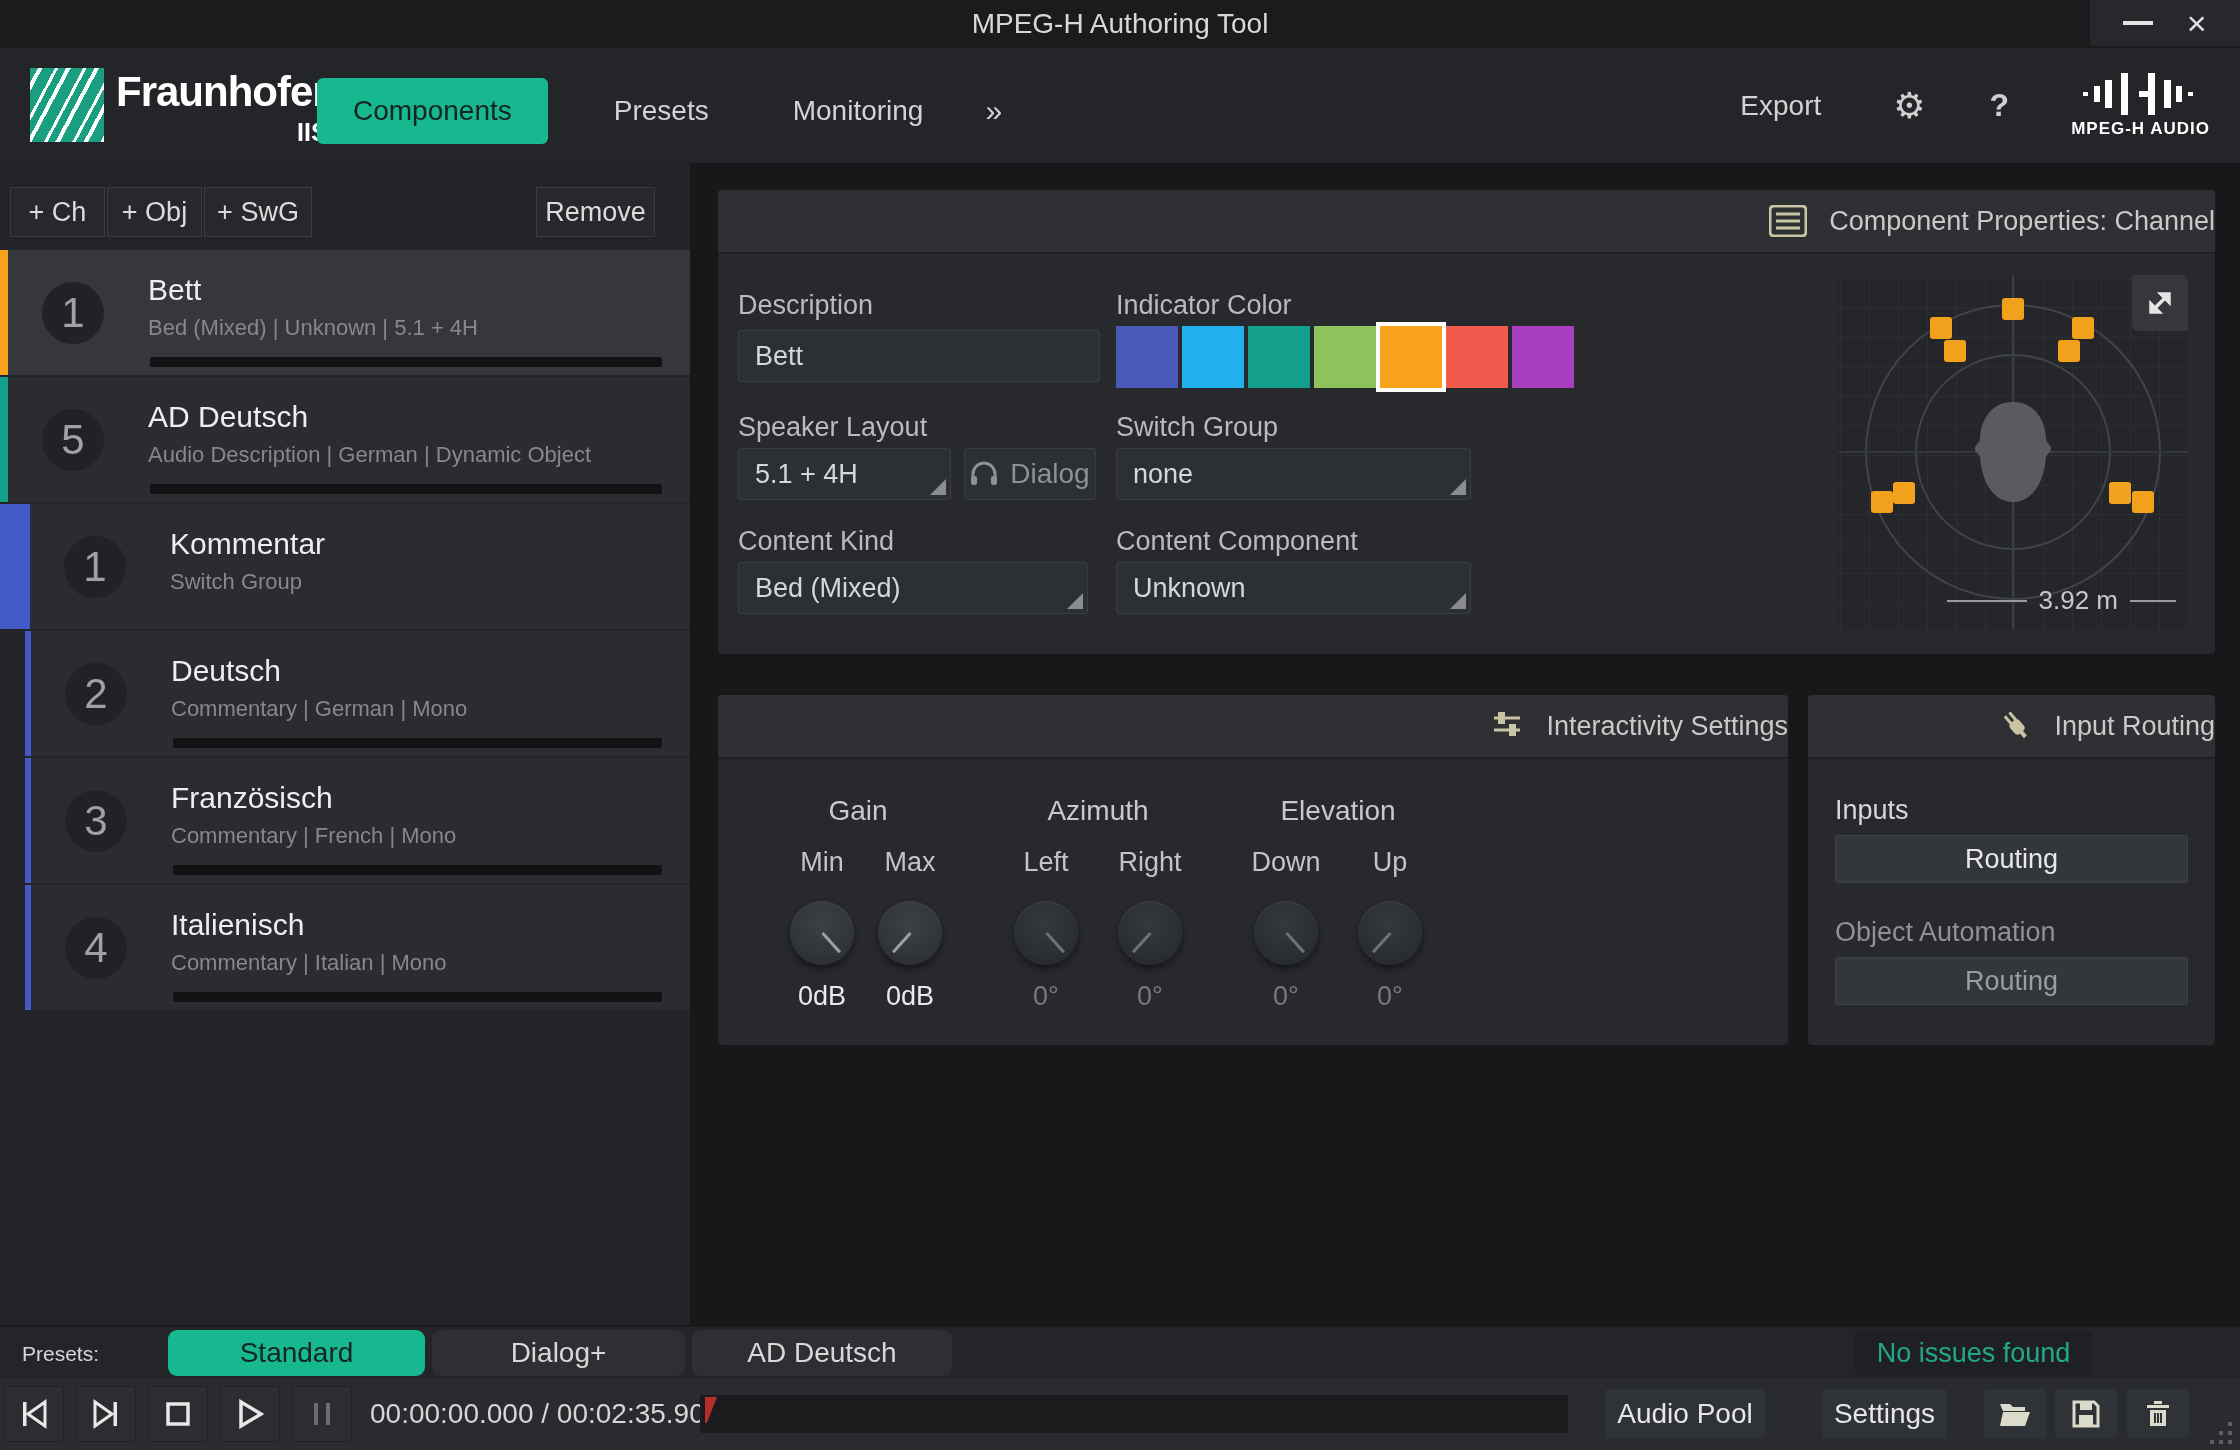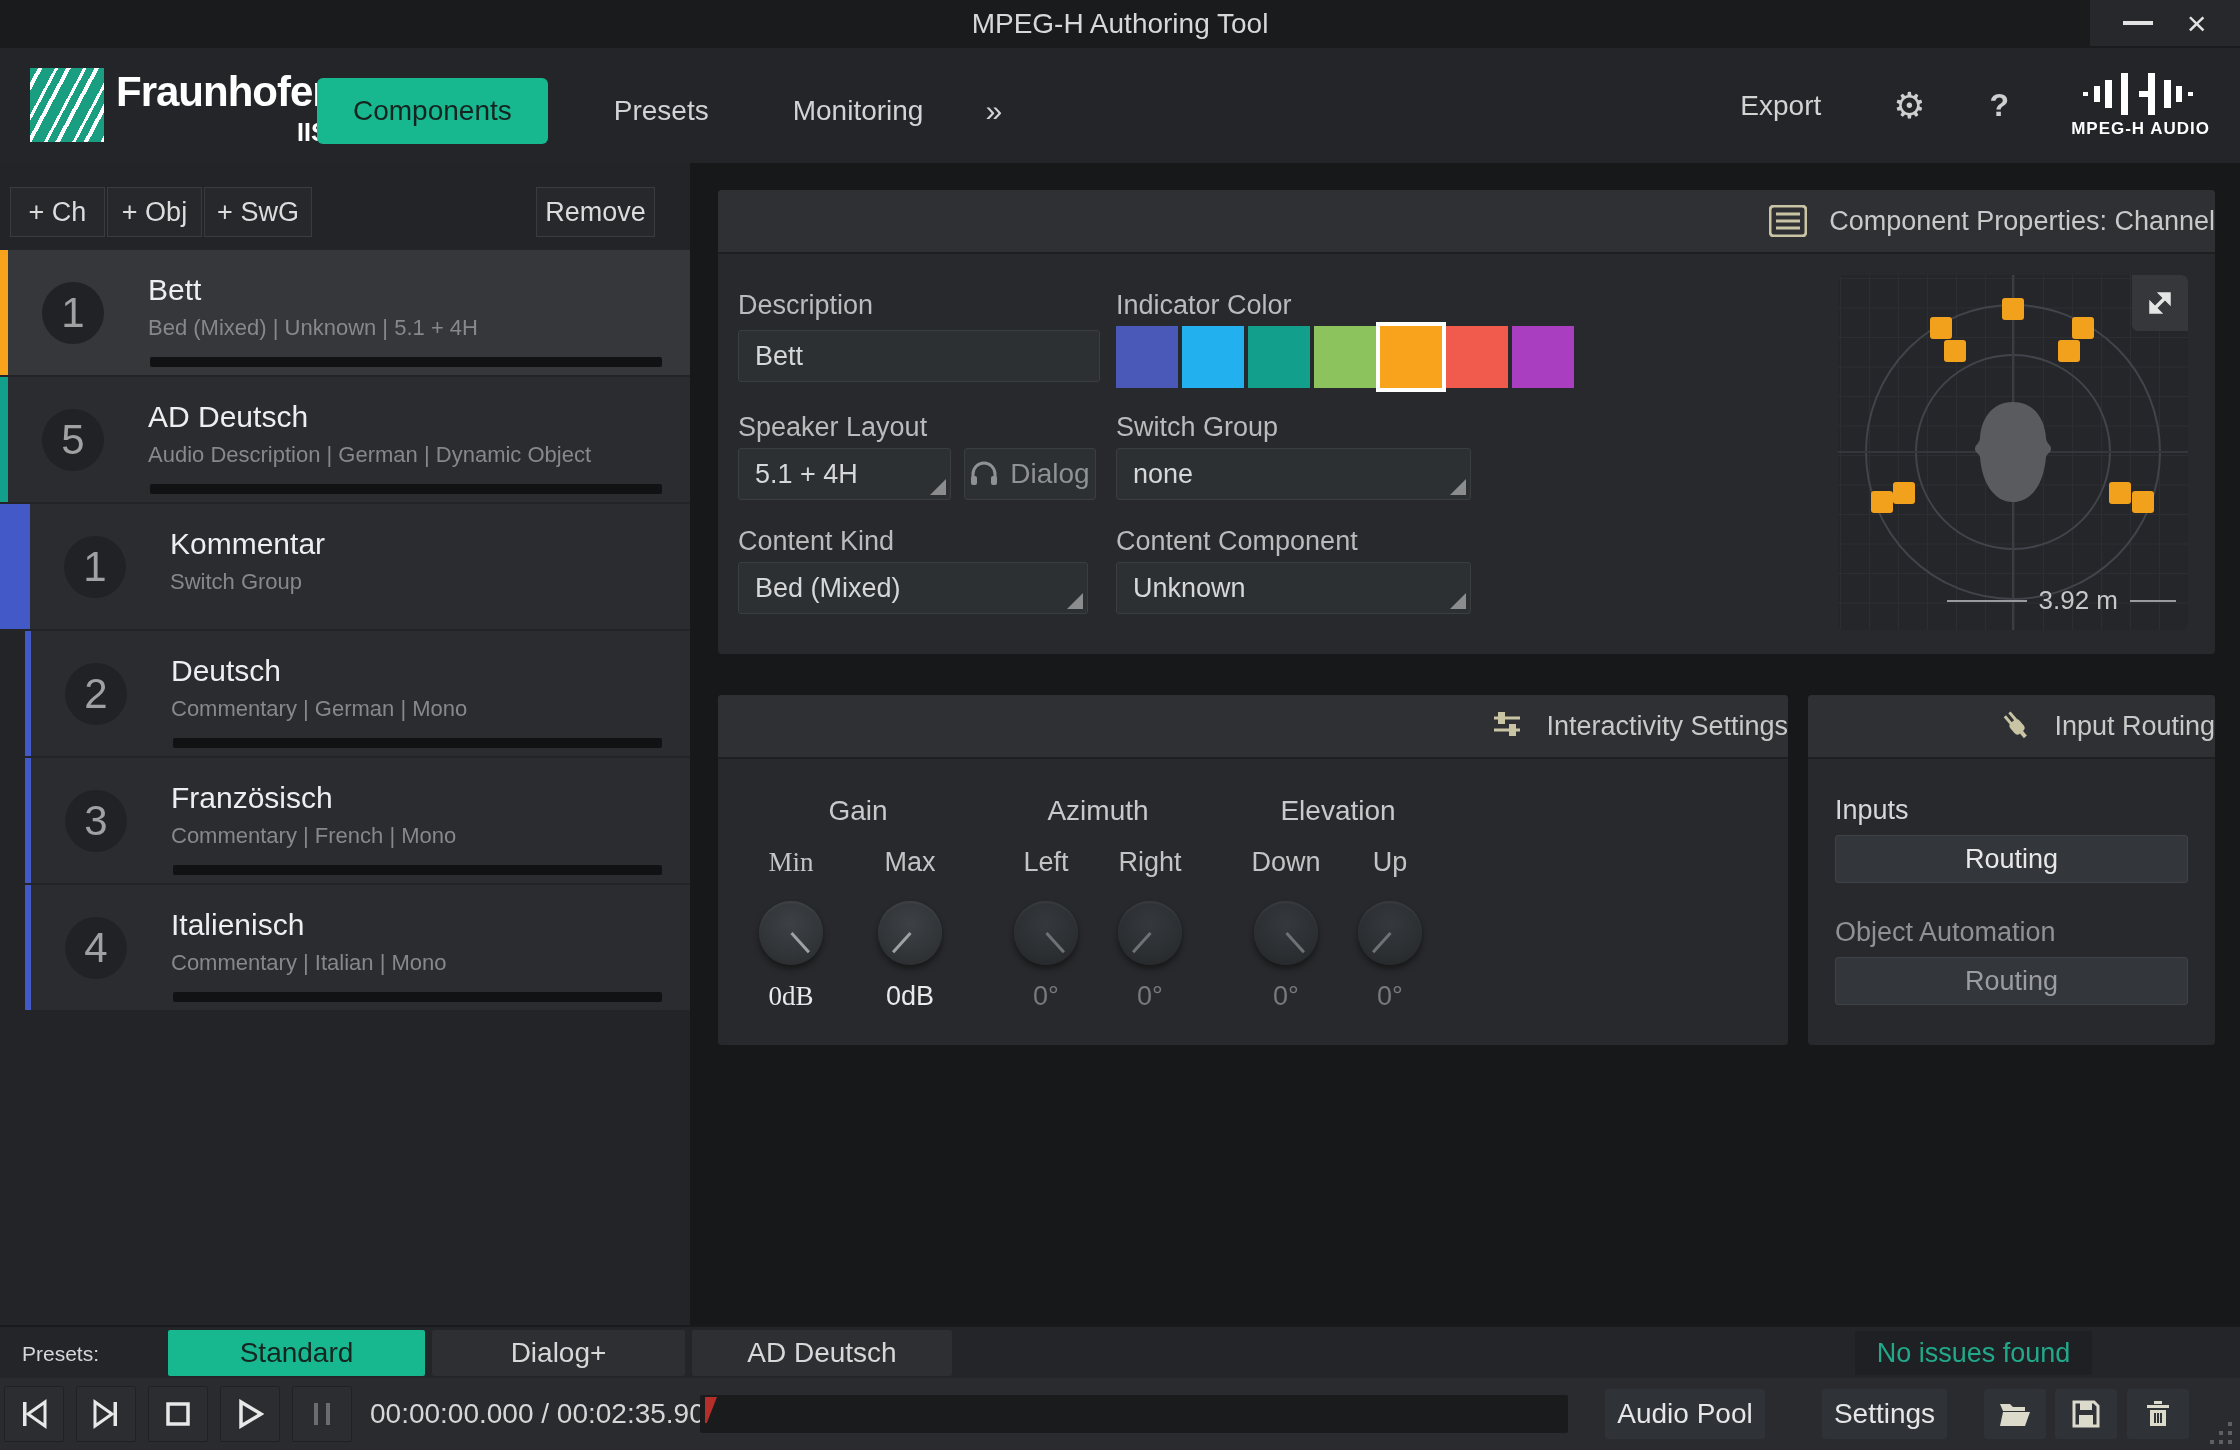--- a/index.html
+++ b/index.html
@@ -103,21 +103,21 @@
   
   .routing-panel { left:1808px; top:695px; width:407px; height:350px; }
   .routing-label { position:absolute; left:27px; font-size:27px; color:#d6d7d8; }
   .routing-label.dim { color:#8f9194; }
   .routing-btn { position:absolute; left:27px; width:353px; height:48px; background:#33363a; border:1px solid #3f4246; border-radius:3px; text-align:center; line-height:46px; font-size:27px; color:#e8e8e8; }
   .routing-btn.dim { color:#9b9da0; }
 
   
   .presets-bar { position:absolute; left:0; top:1325px; width:2240px; height:53px; background:#232528; border-top:2px solid #191a1b; }
   .presets-label { position:absolute; left:22px; top:0; line-height:53px; font-size:21px; color:#d6d7d8; }
-  .preset-btn { position:absolute; top:3px; height:46px; background:#2d2f32; color:#d8d8d9; font-size:28px; text-align:center; line-height:46px; border-radius:2px; }
+  .preset-btn { position:absolute; top:3px; height:46px; background:#2d2f32; color:#d8d8d9; font-size:28px; text-align:center; line-height:46px; border-radius:9px; }
   .preset-btn.active { background:#17b890; color:#15251f; }
   .status-box { position:absolute; left:1855px; top:4px; width:237px; height:44px; background:#1e2023; text-align:center; line-height:44px; font-size:27px; color:#22a98b; border-radius:2px; }
 
   
   .transport { position:absolute; left:0; top:1378px; width:2240px; height:72px; background:#292b2e; }
   .t-btn { position:absolute; top:8px; width:60px; height:56px; background:#2b2d31; border:1px solid #202124; border-radius:2px; display:flex; align-items:center; justify-content:center; }
   .t-time { position:absolute; left:370px; top:0; line-height:72px; font-size:28px; color:#d6d6d7; }
   .t-progress { position:absolute; left:700px; top:17px; width:868px; height:38px; background:#1a1b1d; border-radius:2px; }
   .t-marker { position:absolute; left:5px; top:2px; width:12px; height:26px; background:#b52f2a; clip-path:polygon(0 0,100% 0,15% 100%,0 100%); }
   .t-text-btn { position:absolute; top:11px; height:50px; background:#2f3236; border-radius:3px; color:#e6e6e7; font-size:28px; text-align:center; line-height:50px; }
@@ -347,21 +347,21 @@
           <rect x="19" y="14" width="7" height="12" fill="#c9c4a4"></rect>
         </svg>
     </span>
     <span class="ph-title">Interactivity Settings</span>
   </div>
 
   <div class="group-label" style="left:30px;">Gain</div>
   <div class="group-label" style="left:270px;">Azimuth</div>
   <div class="group-label" style="left:510px;">Elevation</div>
 
-  <div class="knob-col gain" style="left:13px; top:152px;font-family:Liberation Serif, serif;">
+  <div class="knob-col gain" style="left:44px; top:152px;">
     <div class="knob-label">Min</div>
     <div class="knob gain se">
         <div class="ptr"></div>
       </div>
     <div class="knob-value">0dB</div>
   </div>
   <div class="knob-col gain" style="left:132px; top:152px;">
     <div class="knob-label">Max</div>
     <div class="knob gain sw">
         <div class="ptr"></div>

